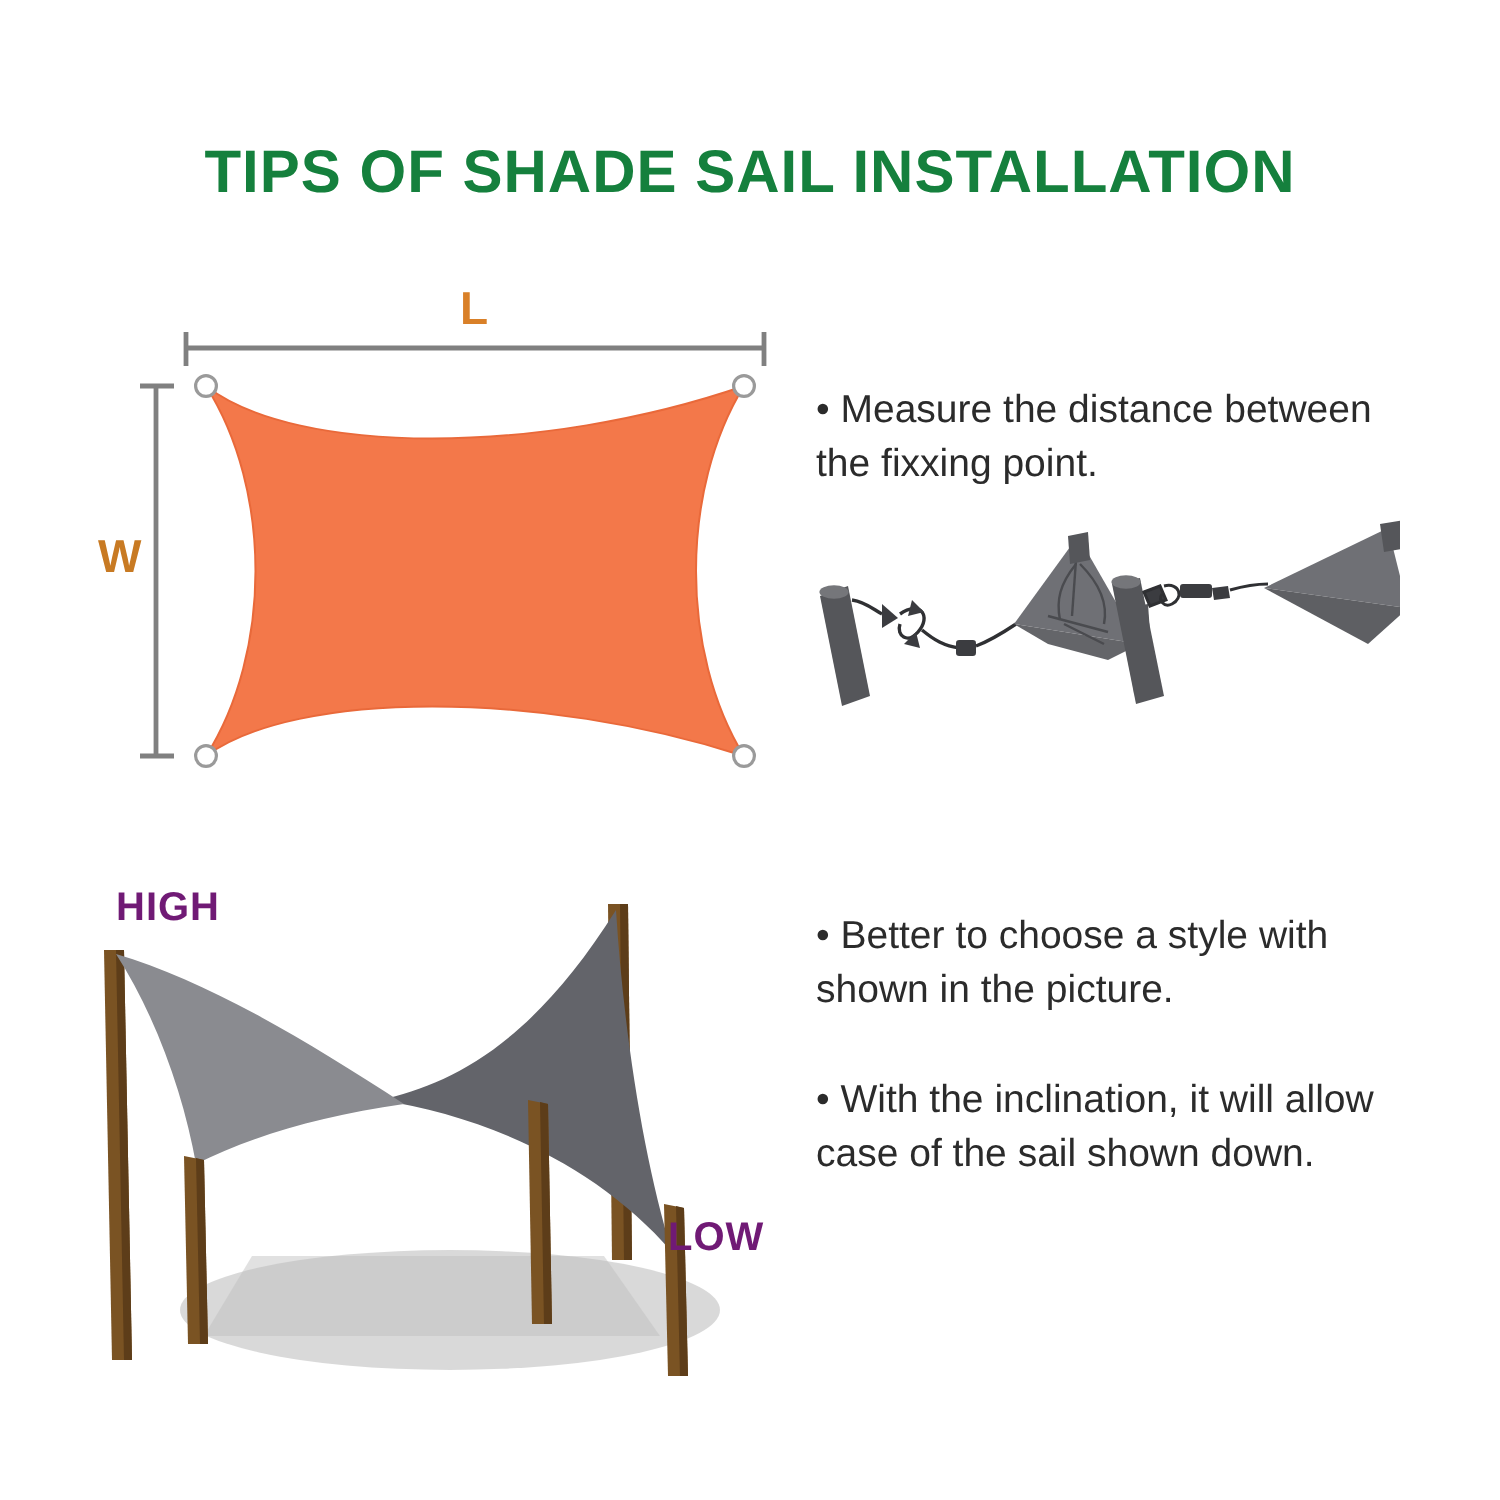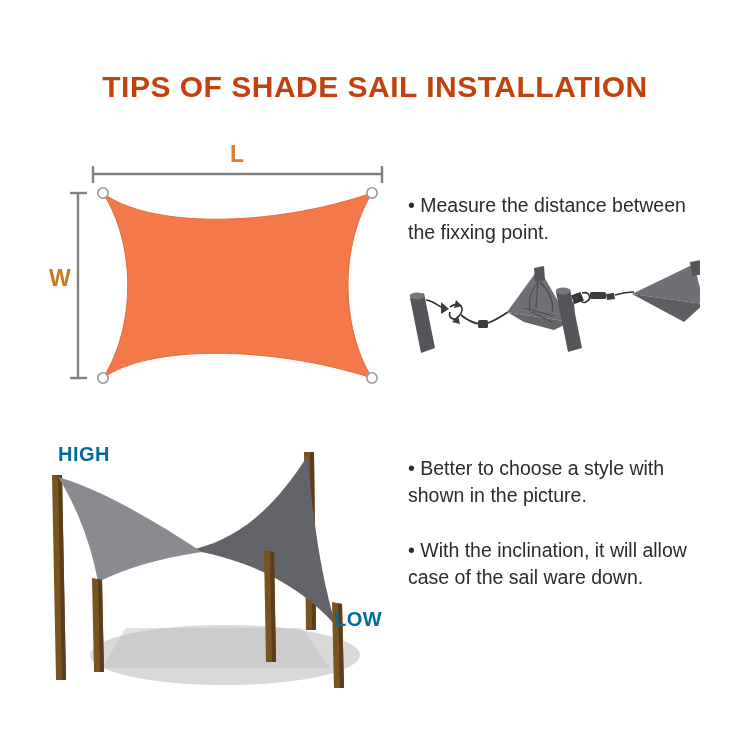--- a/index.html
+++ b/index.html
@@ -25,21 +25,21 @@
   
   .title {
     position: absolute;
     left: 0;
     top: 70px;
     width: 750px;
     text-align: center;
     font-size: 30px;
     font-weight: bold;
     letter-spacing: 0.5px;
-    color: #c2410c;
+    color: #15803d;
     font-family: "Liberation Sans", sans-serif;
     white-space: nowrap;
   }
 
   
   .panel {
     position: absolute;
   }
   #panel-top-left   { left: 40px;  top: 140px; width: 365px; height: 265px; }
   #panel-top-right  { left: 408px; top: 145px; width: 292px; height: 260px; overflow: hidden; margin-top: 47px; }
@@ -69,21 +69,21 @@
     font-family: "Liberation Sans", sans-serif;
   }
   #label-L { left: 190px; top: 1px; }
   #label-W { left: 9px;  top: 125px; color: #c87a23; }
 
   
   .hl-label {
     position: absolute;
     font-weight: bold;
     font-size: 20px;
-    color: #0369a1;
+    color: #701a75;
     font-family: "Liberation Sans", sans-serif;
     letter-spacing: 0.5px;
   }
   #label-HIGH { left: 28px;  top: 13px; }
   #label-LOW  { left: 304px; top: 178px; }
 </style>
 </head>
 <body>
 
 <div id="page">
@@ -239,17 +239,17 @@
 
   <div class="panel" id="panel-bot-right">
 
     <div class="tip">
       <span class="ln"><span class="bullet">•</span><span> Better to choose a style with</span></span>
       <span class="ln">shown in the picture.</span>
     </div>
 
     <div class="tip">
       <span class="ln"><span class="bullet">•</span><span> With the inclination, it will allow</span></span>
-      <span class="ln">case of the sail ware down.</span>
+      <span class="ln">case of the sail shown down.</span>
     </div>
   </div>
 
 </div>
 
 </body></html>

